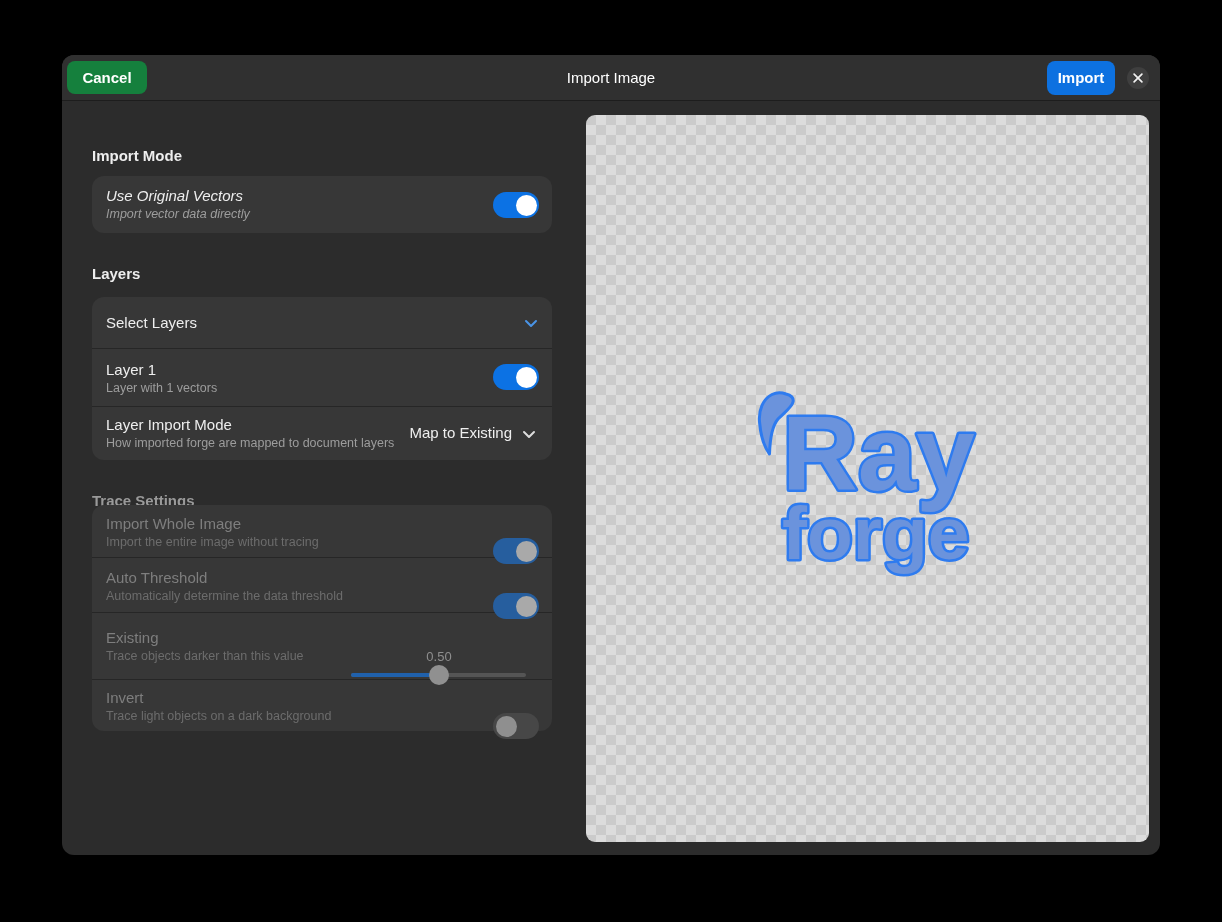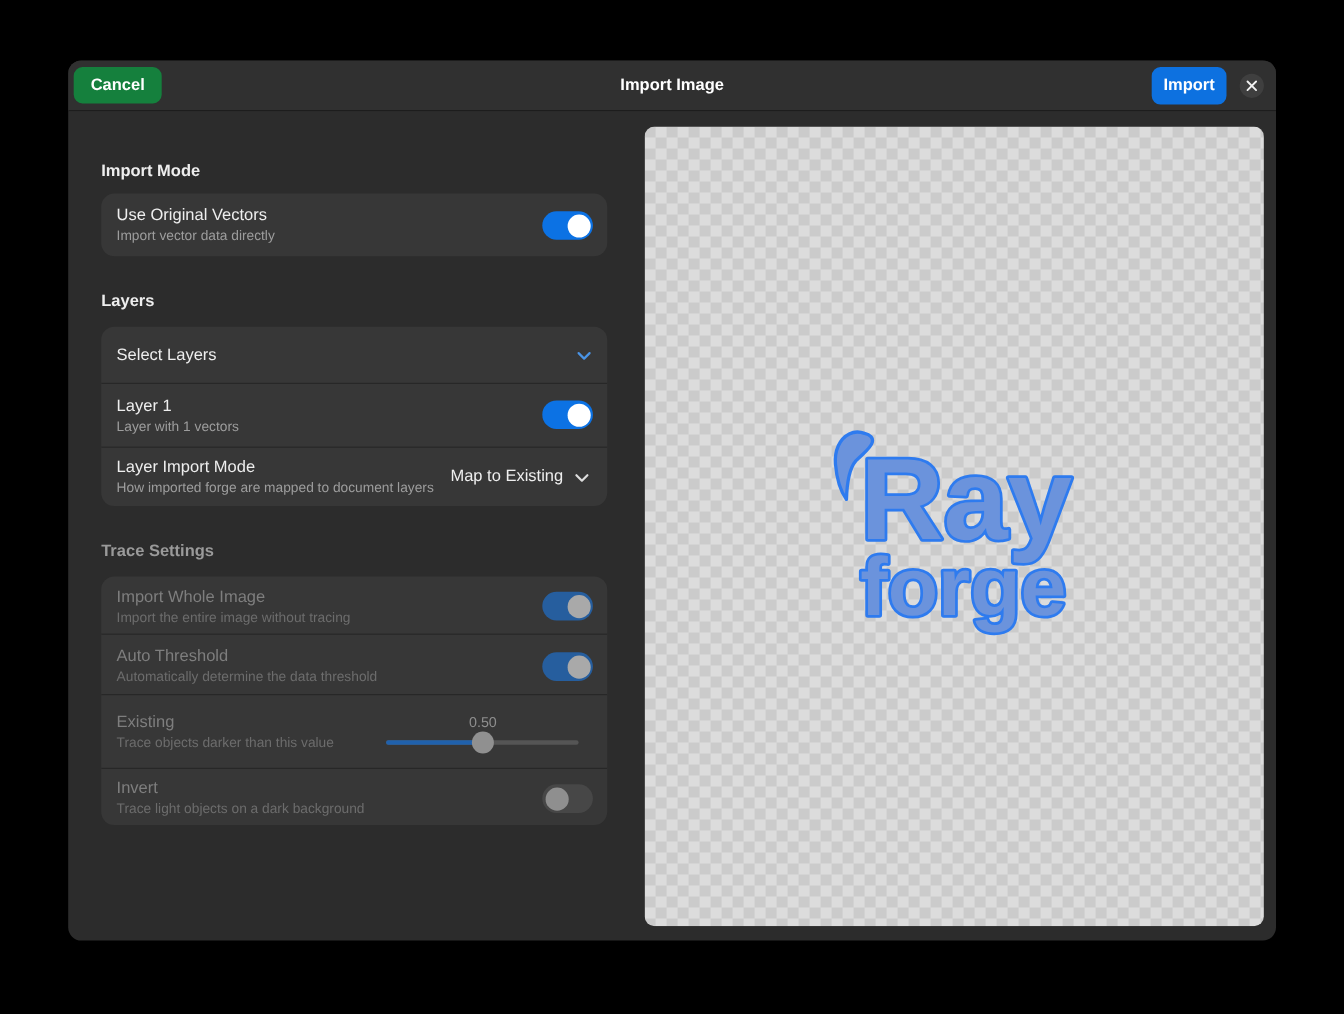--- a/index.html
+++ b/index.html
@@ -6,21 +6,21 @@
   html,body { width:1222px; height:922px; background:#000; overflow:hidden;
     font-family:"Liberation Sans", sans-serif; }
   .dialog { position:absolute; left:62px; top:55px; width:1098px; height:800px;
     background:#2c2c2c; border-radius:12px; overflow:hidden; }
   .header { position:absolute; left:0; top:0; width:100%; height:46px;
     background:#303030; border-bottom:1px solid #1d1d1d; }
   .btn-cancel { position:absolute; left:5px; top:6px; width:80px; height:33px;
     background:#15803d; border-radius:8px; color:#ffffff; font-weight:bold;
     font-size:15px; line-height:33px; text-align:center; }
   .title { position:absolute; left:0; top:0; width:100%; height:46px;
-    line-height:46px; text-align:center; color:#ffffff; font-weight:bold; font-size:15px; }
+    line-height:46px; text-align:center; color:#ffffff; font-weight:normal; font-size:15px; }
   .btn-import { position:absolute; left:985px; top:6px; width:68px; height:34px;
     background:#0d71e0; border-radius:8px; color:#ffffff; font-weight:bold;
     font-size:15px; line-height:34px; text-align:center; }
   .btn-close { position:absolute; left:1065px; top:12px; width:22px; height:22px;
     background:#3f3f3f; border-radius:50%; }
   .btn-close svg { position:absolute; left:4px; top:4px; }
 
   .glabel { position:absolute; left:30px; font-size:15px; font-weight:bold; color:#eeeeee; }
   .card { position:absolute; left:30px; width:460px; background:#373737; border-radius:12px; overflow:hidden; }
   .row { position:absolute; left:0; width:100%; }
@@ -69,21 +69,21 @@
     <div class="btn-import">Import</div>
     <div class="btn-close">
         <svg width="14" height="14" viewBox="0 0 14 14">
       <path d="M3.1 3.1 L10.9 10.9 M10.9 3.1 L3.1 10.9" stroke="#f2f2f2" stroke-width="1.7" stroke-linecap="round"></path>
     </svg>
       </div>
   </div>
 
   <div class="glabel" style="top:92px;">Import Mode</div>
   <div class="card" style="top:121px; height:57px;">
-    <div class="row" style="top:0; height:57px;">
+    <div class="row" style="top:0; height:57px;font-style:italic;">
       <div class="rt" style="top:11px;">Use Original Vectors</div>
       <div class="rs" style="top:31px;">Import vector data directly</div>
     </div>
   </div>
   <div class="sw on" style="left:431px; top:137px;">
       <div class="knob"></div>
     </div>
 
   <div class="glabel" style="top:210px;">Layers</div>
   <div class="card" style="top:242px; height:163px;">
@@ -106,21 +106,21 @@
   </svg>
   <div class="sw on" style="left:431px; top:309px;">
       <div class="knob"></div>
     </div>
   <div style="position:absolute; left:0px; top:369px; width:450px; text-align:right; font-size:15px; color:#eeeeee;">Map to Existing</div>
   <svg style="position:absolute; left:459px; top:371px;" width="16" height="16" viewBox="0 0 16 16">
     <path d="M3 6 L8 11 L13 6" stroke="#dddddd" stroke-width="2" fill="none" stroke-linecap="round" stroke-linejoin="round"></path>
   </svg>
 
   <div class="glabel" style="top:437px; color:#9a9a9a;">Trace Settings</div>
-  <div class="card dim" style="top:469px; height:226px;">
+  <div class="card dim" style="top:450px; height:226px;">
     <div class="row" style="top:0; height:52px;">
       <div class="rt" style="top:10px;">Import Whole Image</div>
       <div class="rs" style="top:30px;">Import the entire image without tracing</div>
     </div>
     <div class="sep" style="top:52px;"></div>
     <div class="row" style="top:52px; height:55px;">
       <div class="rt" style="top:12px;">Auto Threshold</div>
       <div class="rs" style="top:32px;">Automatically determine the data threshold</div>
     </div>
     <div class="sep" style="top:107px;"></div>

